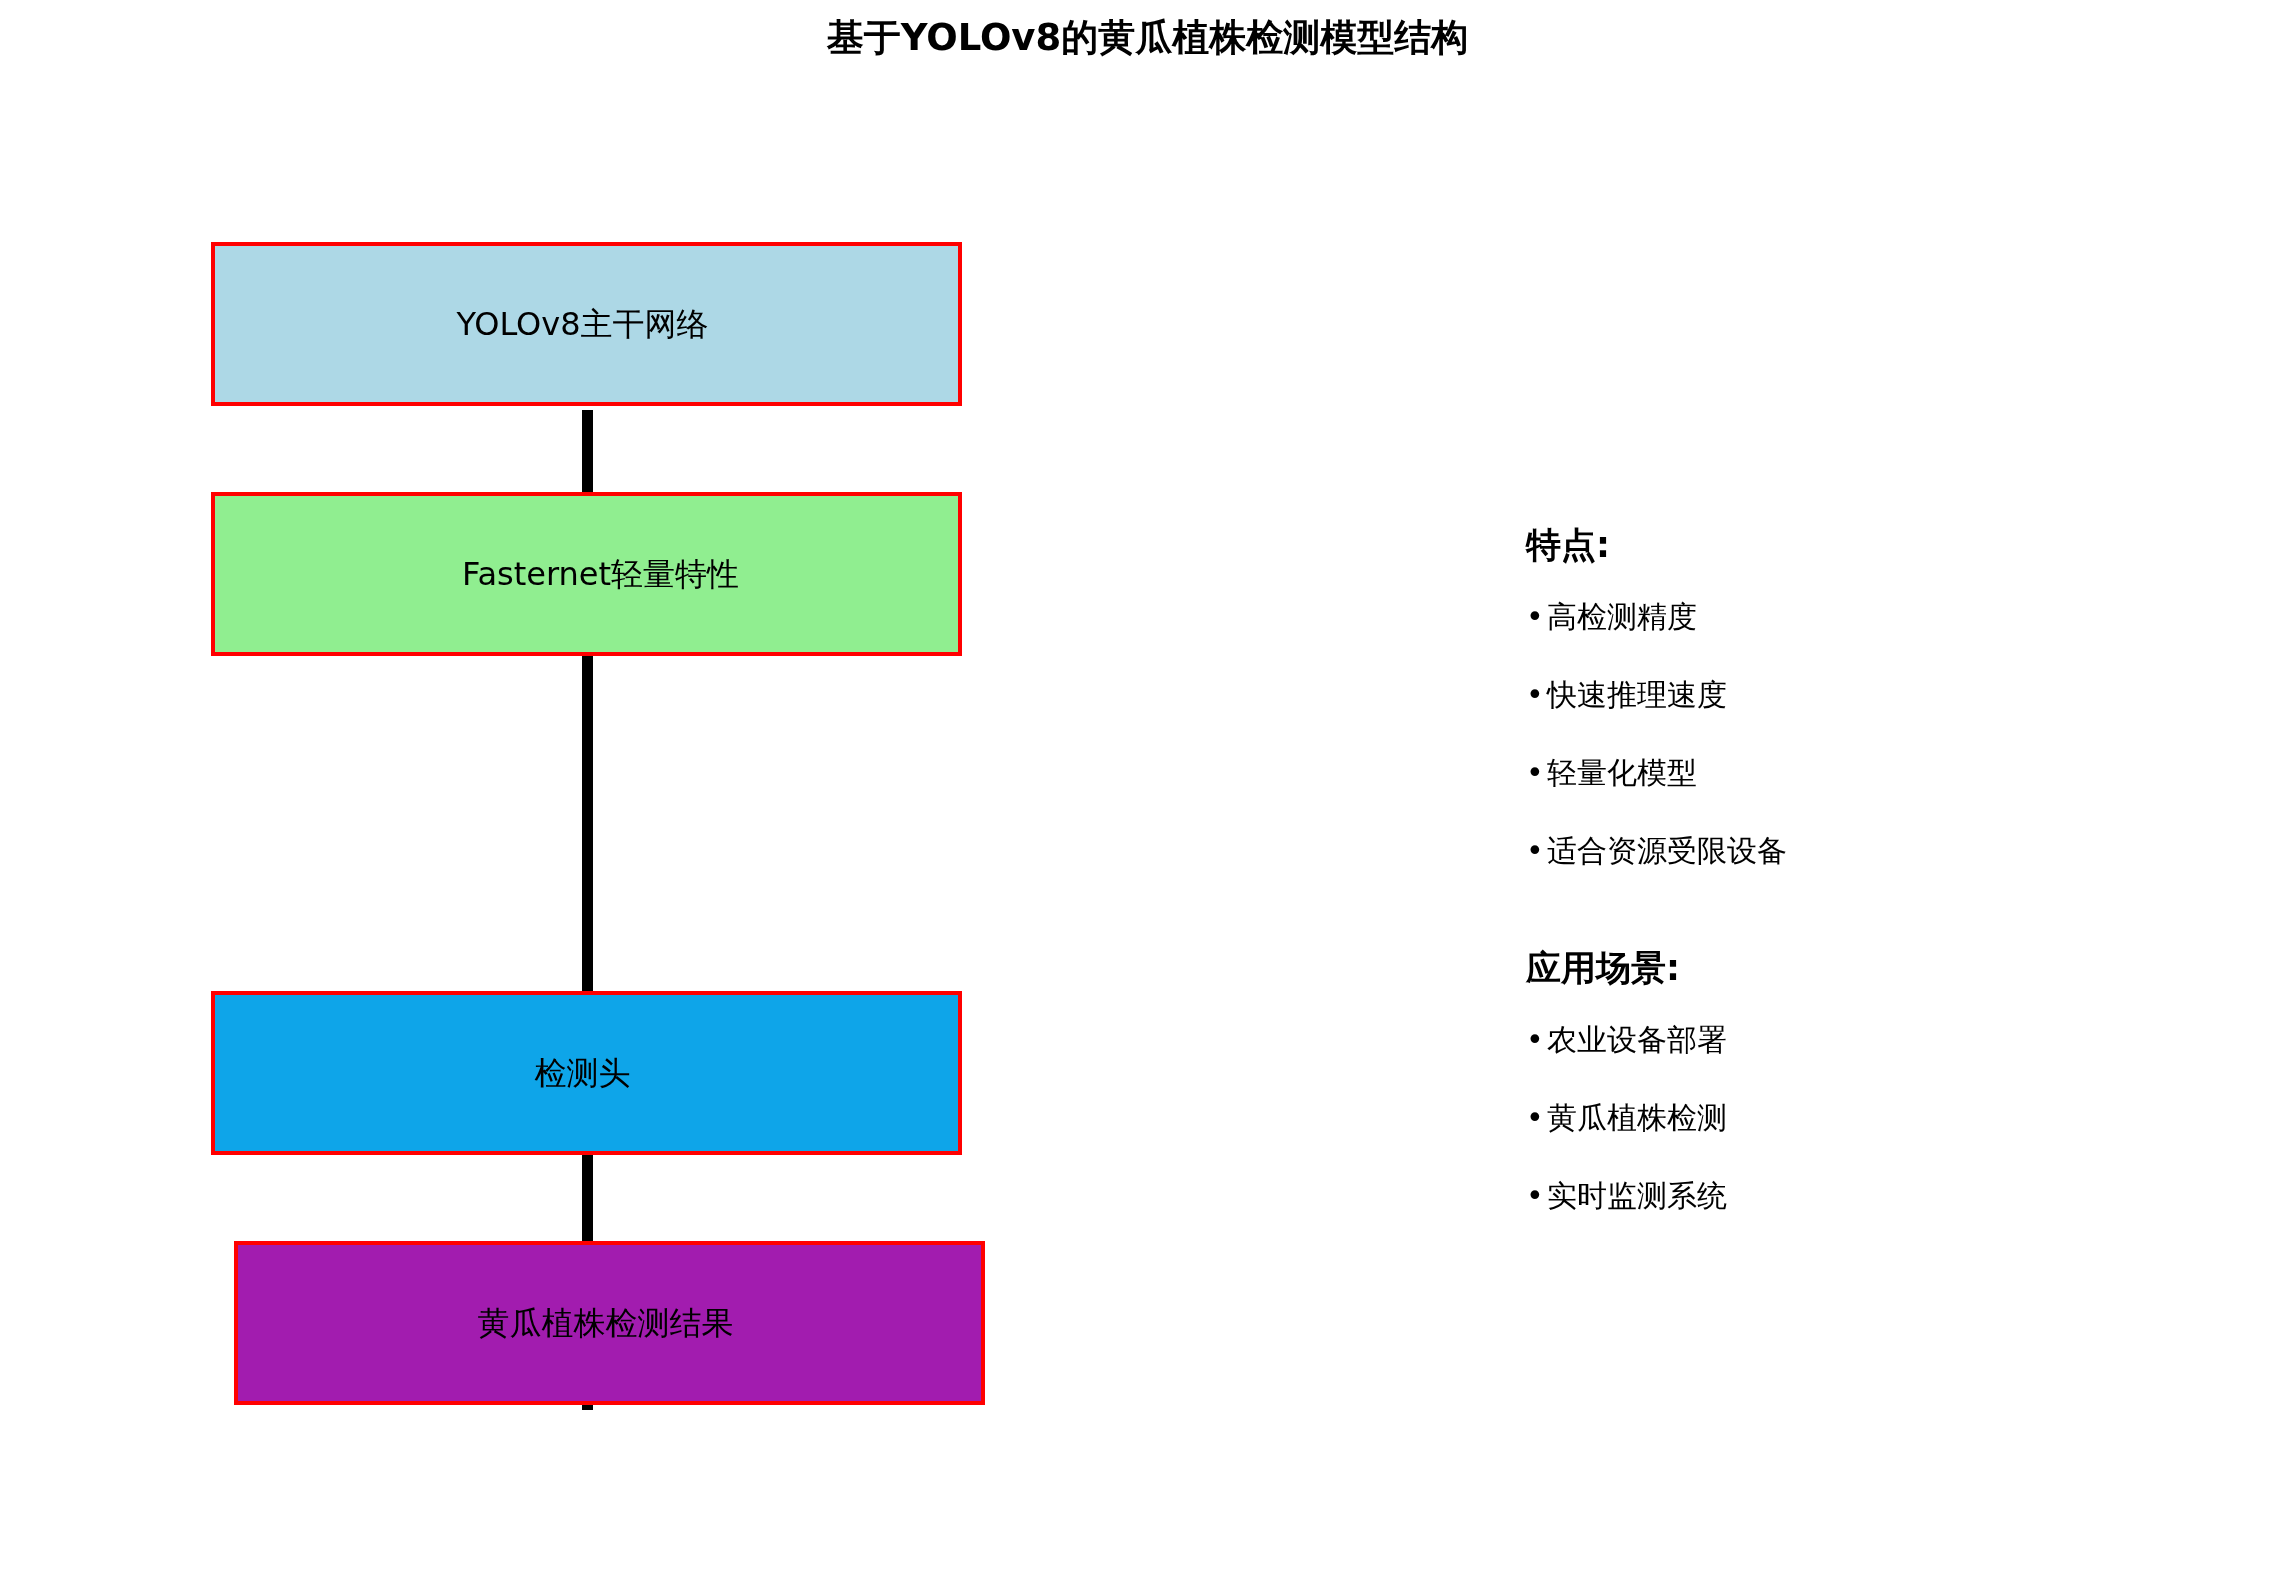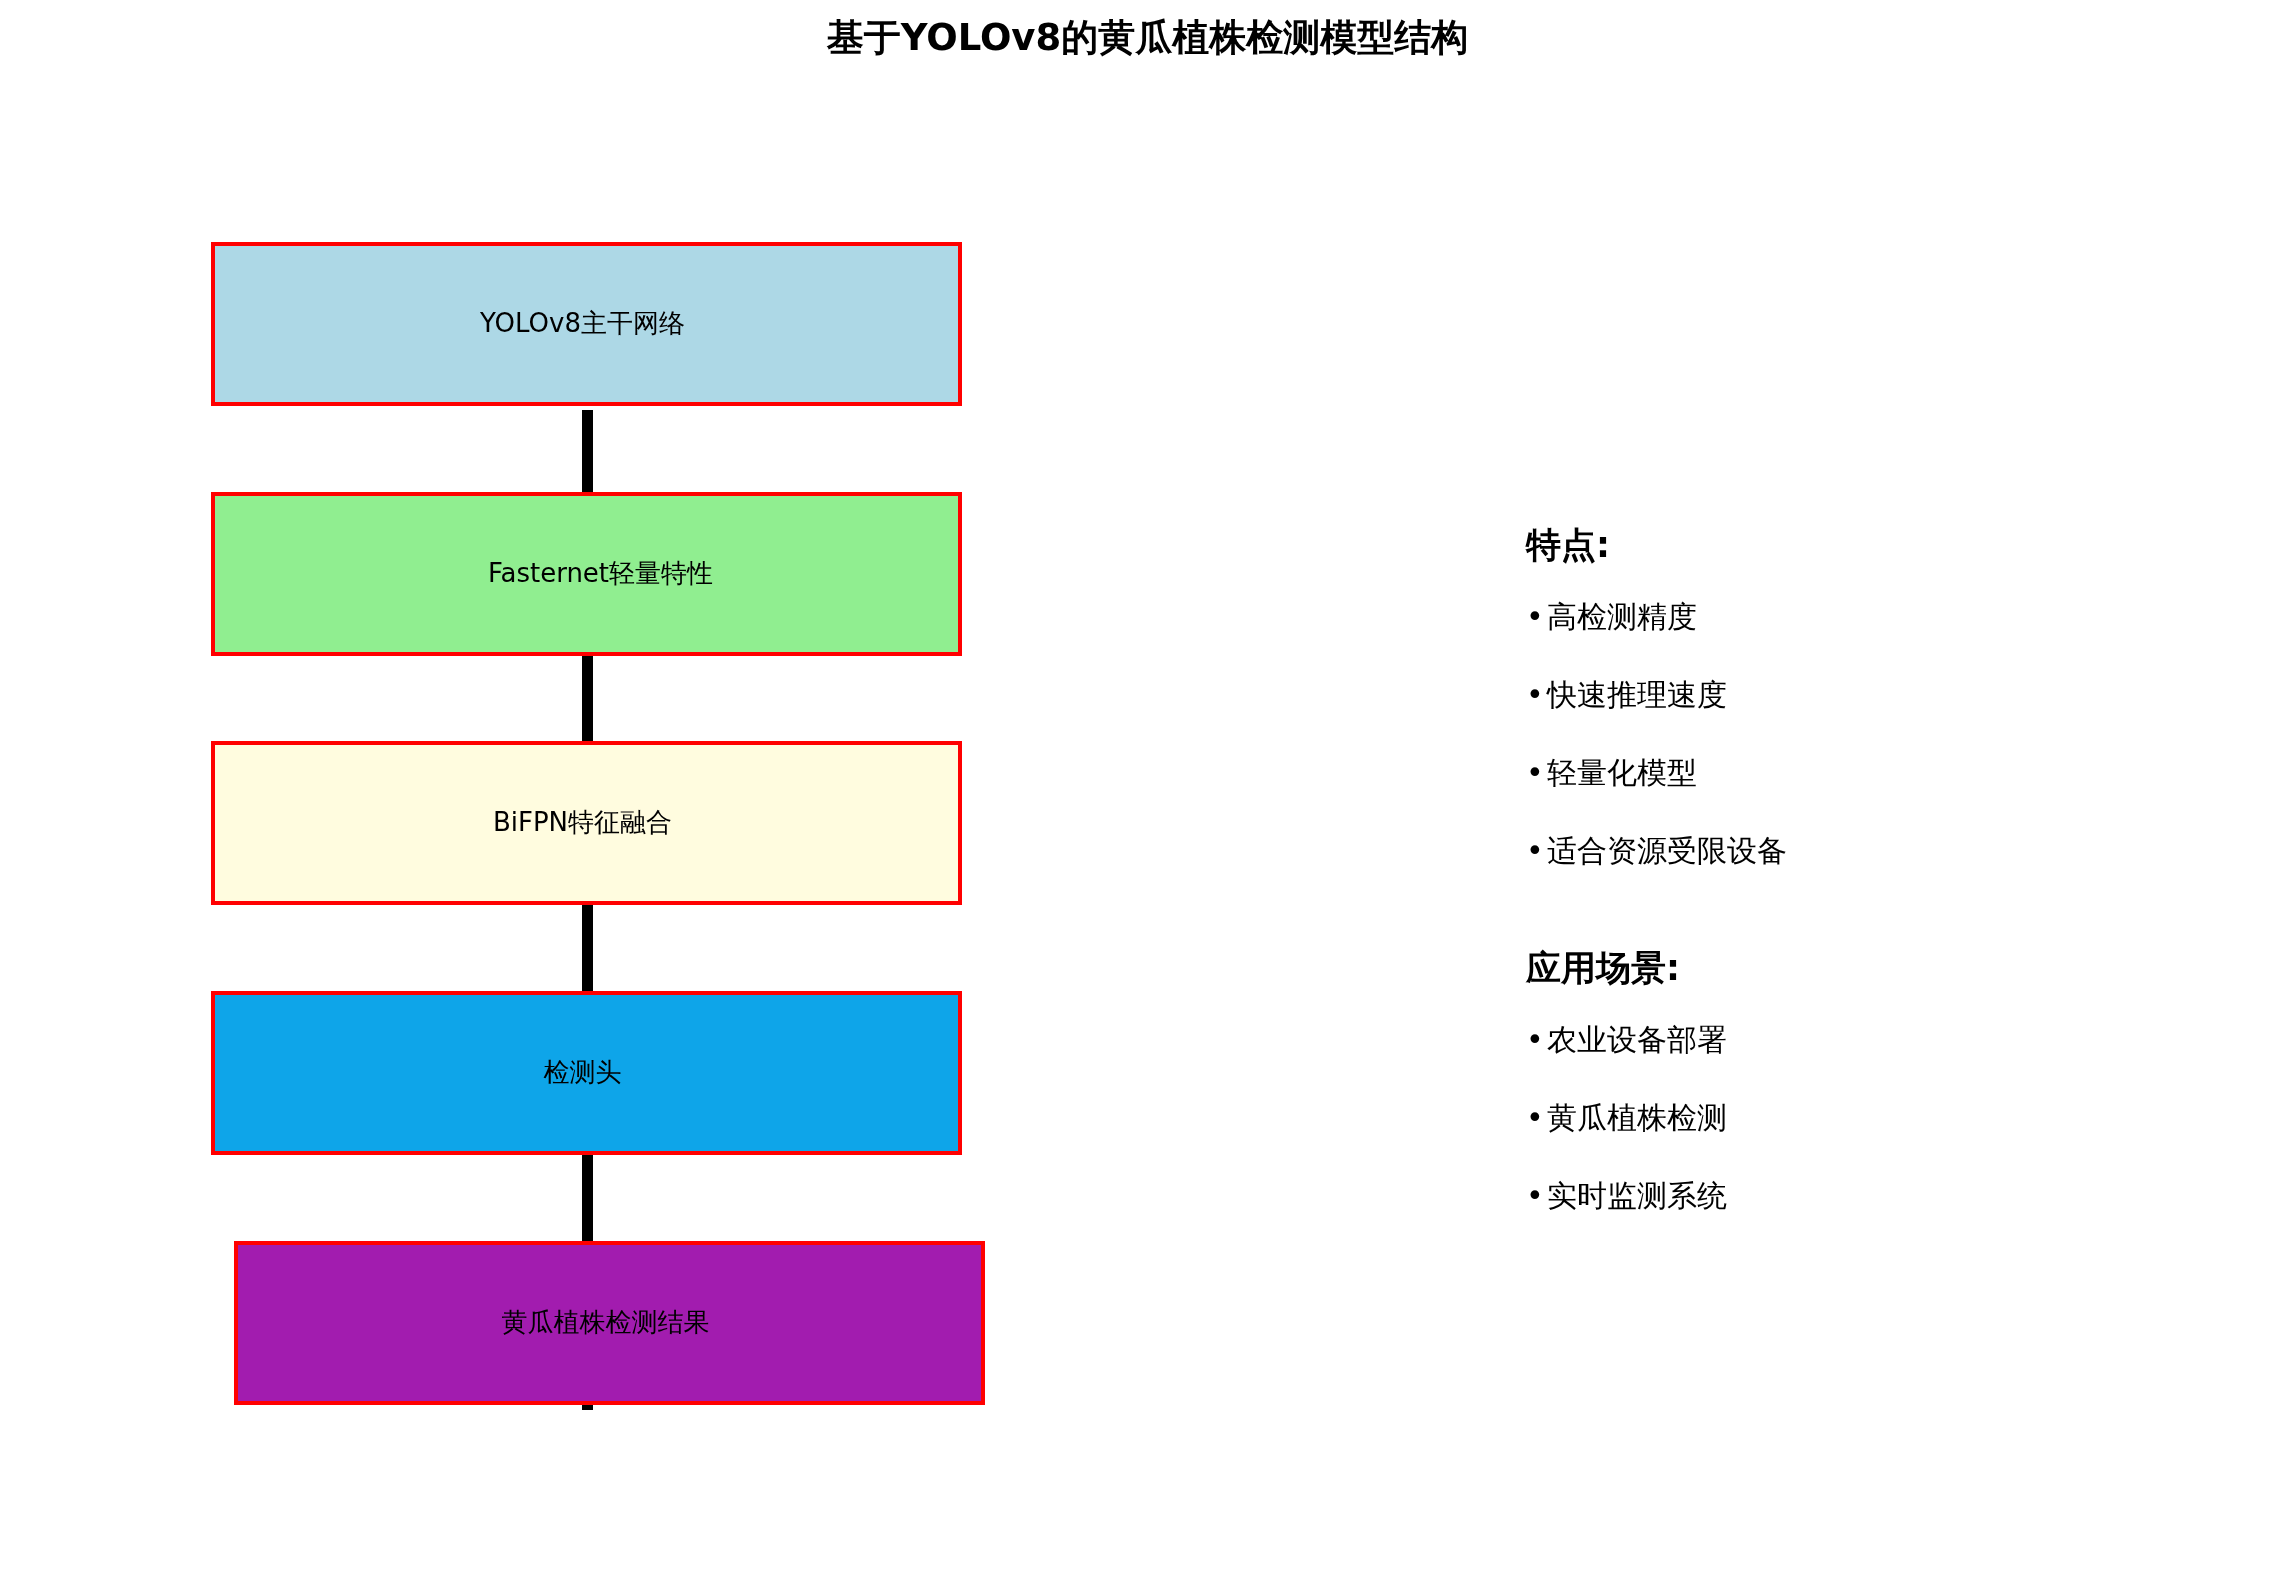--- a/index.html
+++ b/index.html
@@ -57,21 +57,21 @@
     width: 751px;
     height: 164px;
     border: 4px solid #ff0000;
     box-sizing: border-box;
     display: flex;
     align-items: center;
     justify-content: center;
     z-index: 2;
   }
   .flow-node .node-label {
-    font-size: 26px;
+    font-size: 32px;
     line-height: 1.2;
     color: #000000;
     white-space: nowrap;
     position: relative;
     left: -4px;
     z-index: 3;
   }
   .node-0 { top: 0px;    background: #add8e6; }
   .node-1 { top: 250px;  background: #90ee90; padding-left: 36px; }
   .node-2 { top: 499px;  background: #fffcdf; }
@@ -128,23 +128,20 @@
     <div class="flow-connector" style="background: rgb(0, 0, 0);"></div>
 
     <div class="flow-node node-0" style="background: rgb(173, 216, 230); border-color: rgb(255, 0, 0);">
       <span class="node-label">YOLOv8主干网络</span>
     </div>
 
     <div class="flow-node node-1" style="background: rgb(144, 238, 144); border-color: rgb(255, 0, 0);">
       <span class="node-label">Fasternet轻量特性</span>
     </div>
 
-    <div class="flow-node node-2" style="background: rgb(255, 252, 223); border-color: rgb(255, 0, 0);">
-      <span class="node-label">BiFPN特征融合</span>
-    </div>
 
     <div class="flow-node node-3" style="background: #0ea5e9; border-color: rgb(255, 0, 0);">
       <span class="node-label">检测头</span>
     </div>
 
     <div class="flow-node node-4" style="background: #a21caf; border-color: rgb(255, 0, 0); margin-left: 23px;">
       <span class="node-label">黄瓜植株检测结果</span>
     </div>
 
   </div>

